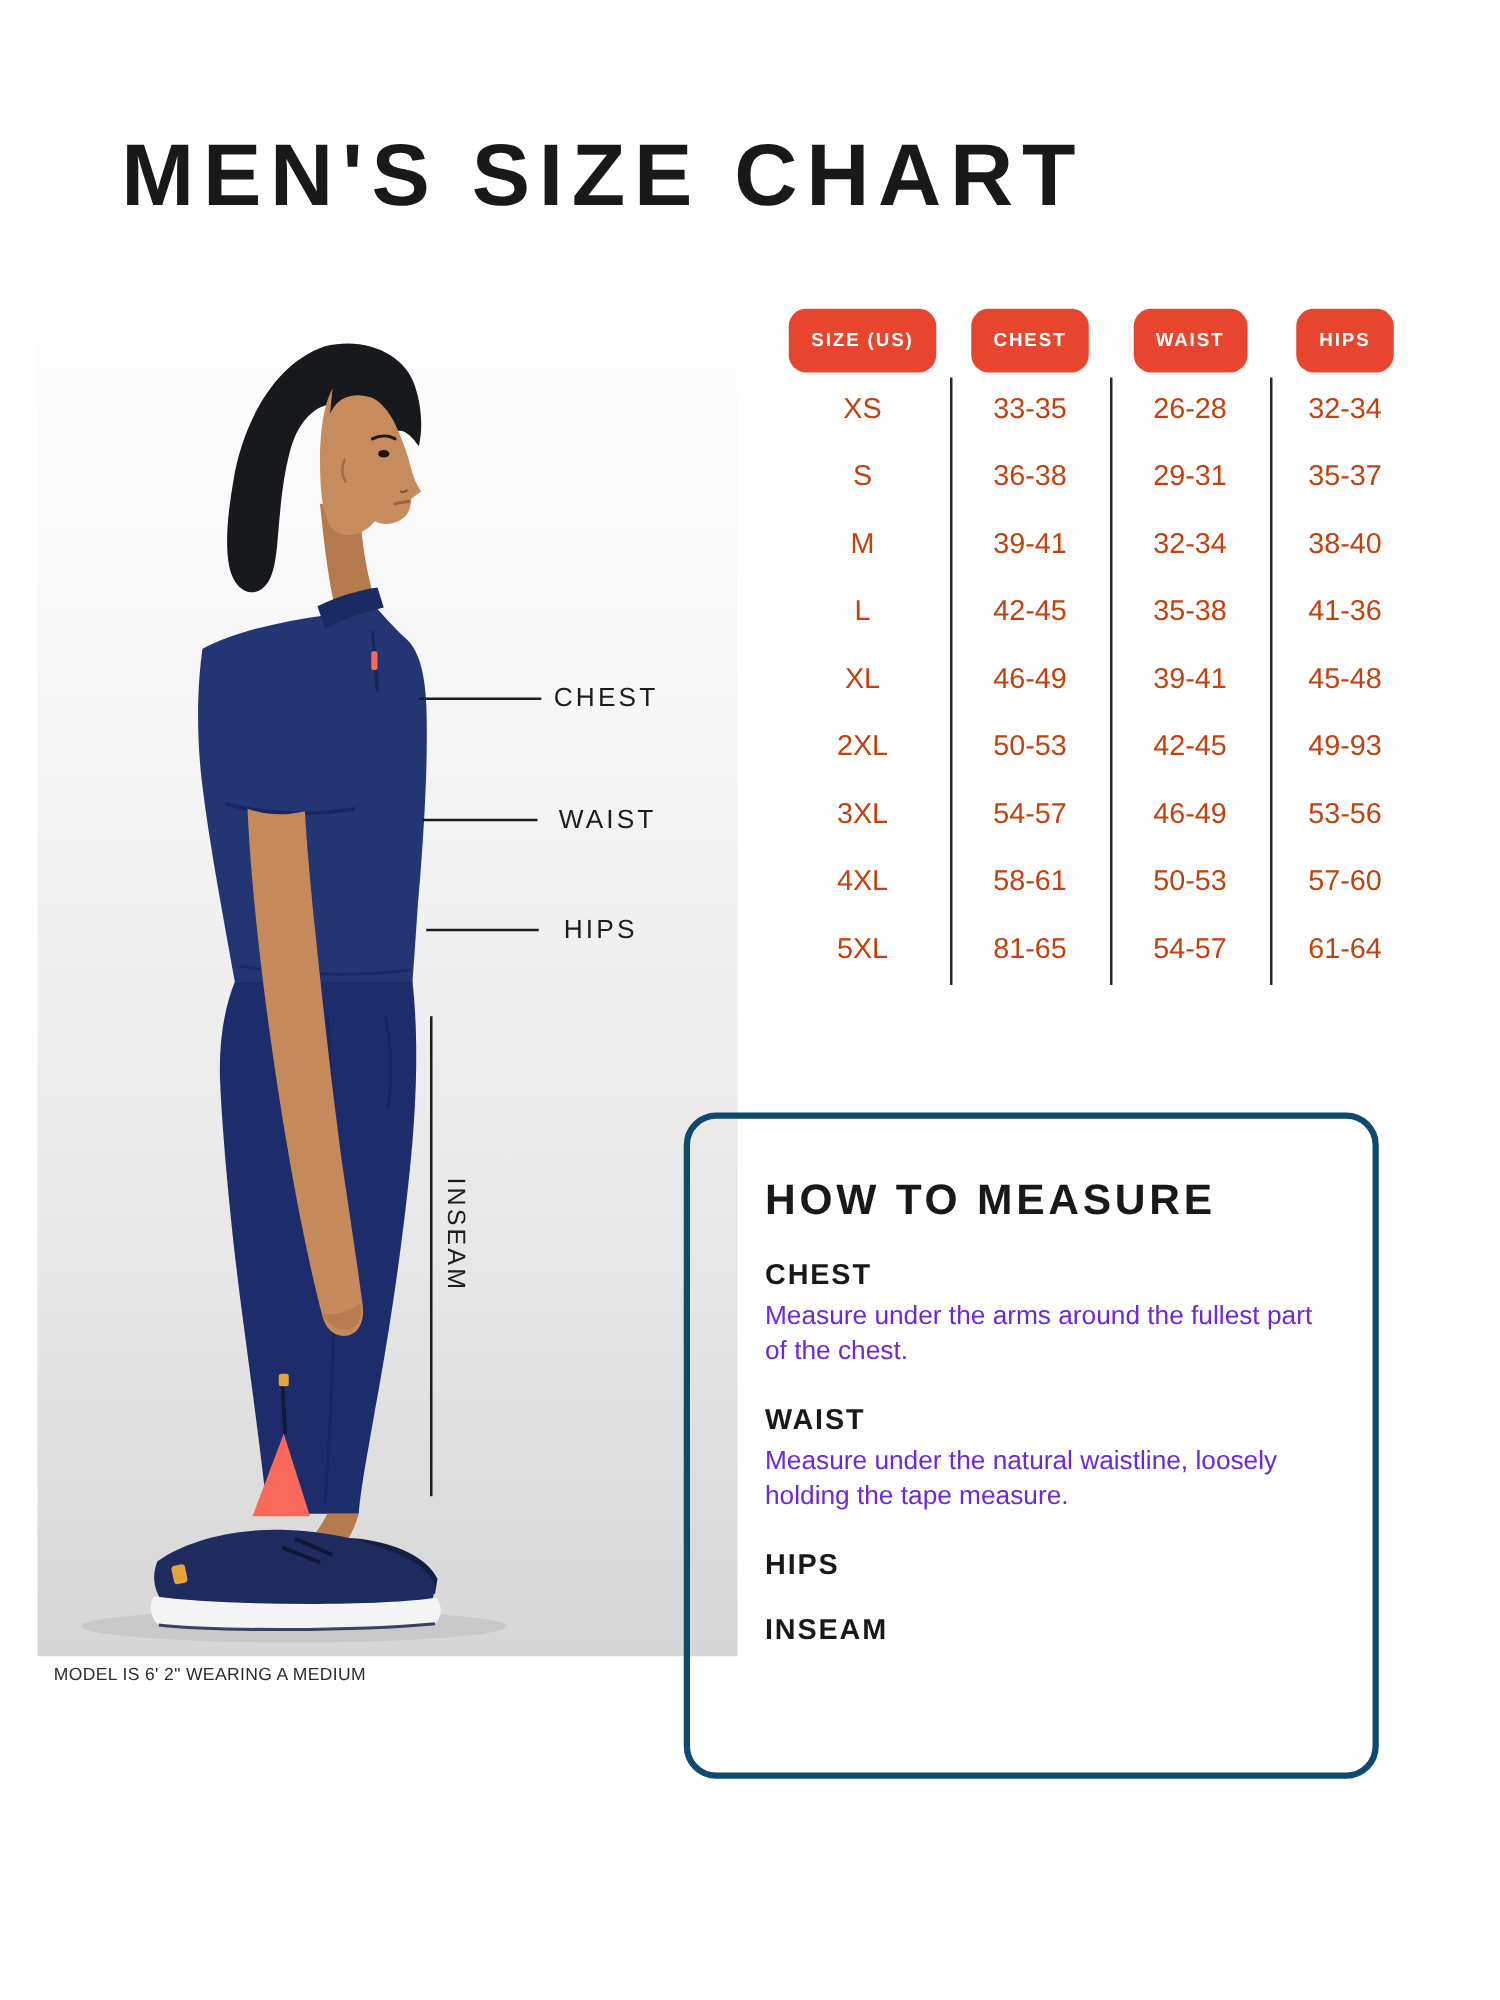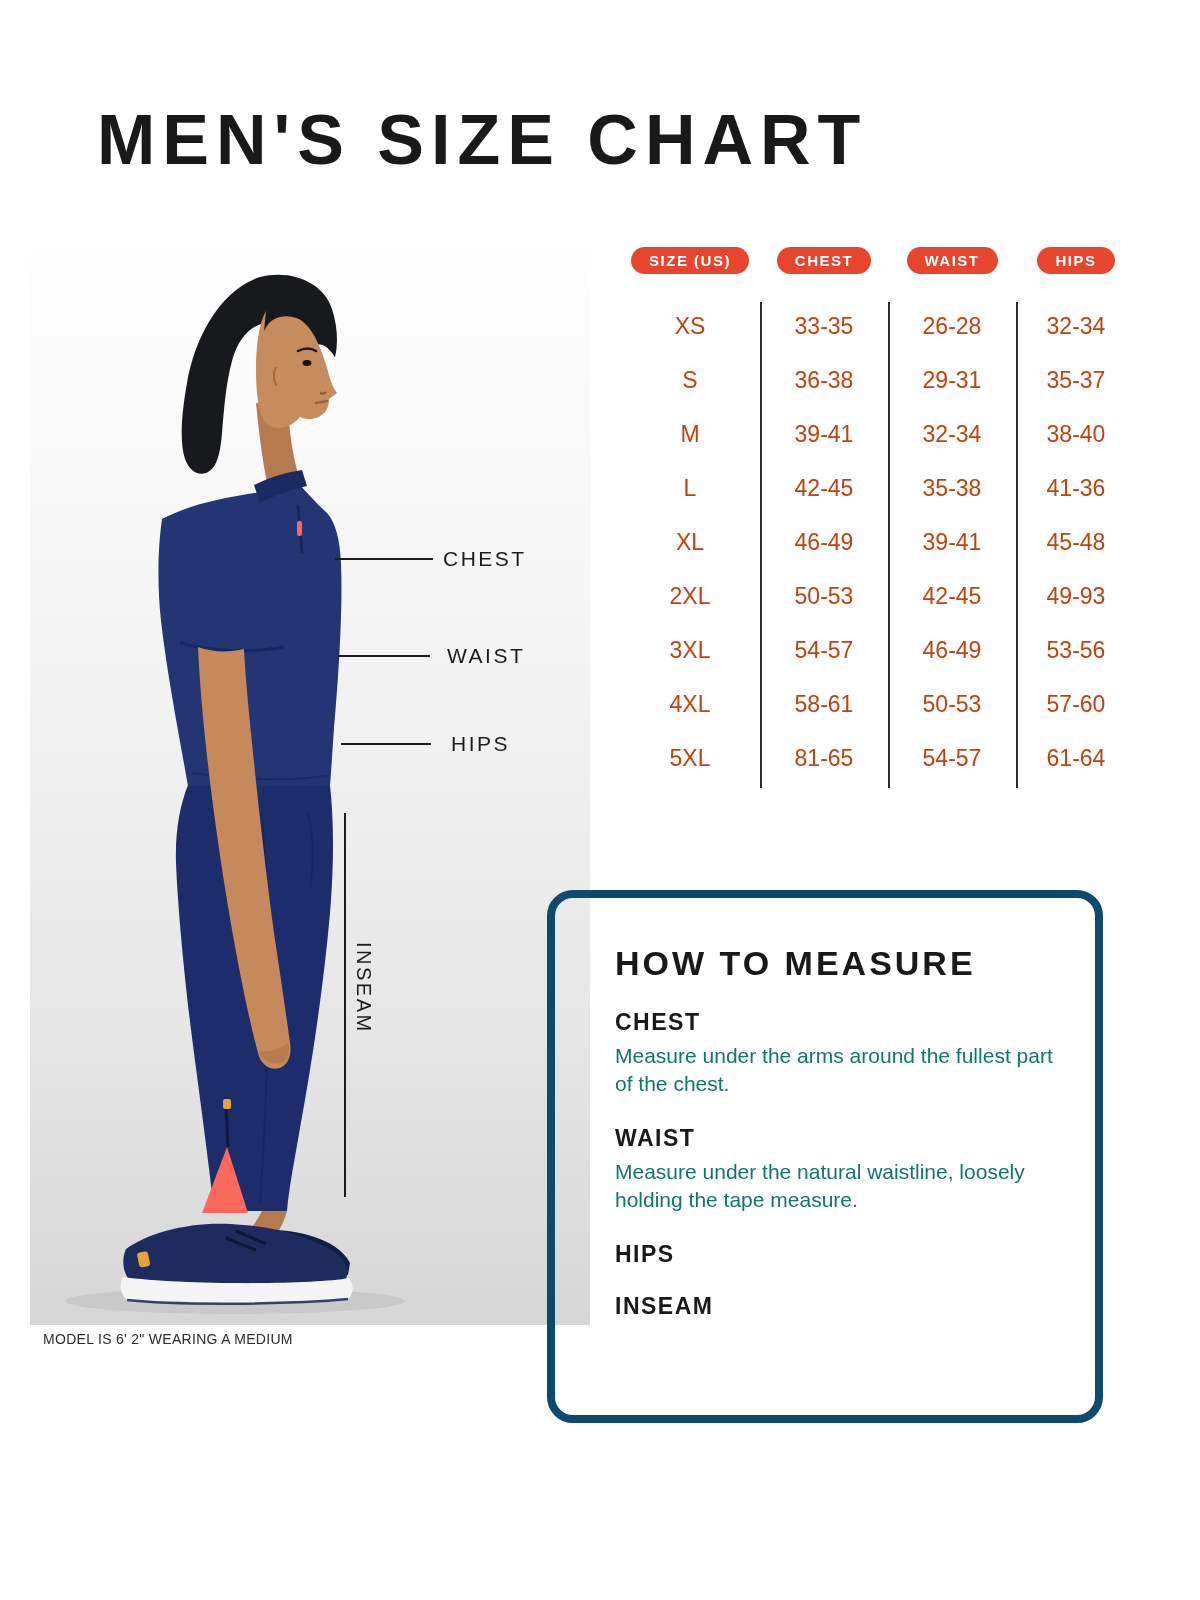--- a/index.html
+++ b/index.html
@@ -33,48 +33,48 @@
     writing-mode:vertical-rl;text-orientation:mixed;
   }
   
   .size-table{position:absolute;left:620px;top:240px;width:516px;height:550px;}
   .pill-row,.t-row{display:grid;grid-template-columns:140px 128px 128px 120px;}
   .pill-row{position:absolute;left:0;top:7px;width:516px;}
   .pill-cell{display:flex;justify-content:center;align-items:flex-start;}
   .pill{
     display:inline-block;background:#e8452f;color:#ffffff;border-radius:14px;
     font-size:15px;font-weight:700;letter-spacing:1.5px;line-height:27px;
-    padding:0 18px;white-space:nowrap;
+    padding:12px 18px;white-space:nowrap;
   }
   .t-body{position:absolute;left:0;top:59px;width:516px;}
   .t-row{height:54px;}
   .t-cell{
     display:flex;align-items:center;justify-content:center;
     font-size:23px;color:#c2410c;
   }
   .v-div{position:absolute;top:62px;height:486px;width:2px;background:#2a2a2a;}
   .v-div.d1{left:140px;}
   .v-div.d2{left:268px;}
   .v-div.d3{left:396px;}
   
   .measure-box{
     position:absolute;left:547px;top:890px;width:556px;height:533px;
-    border:8px solid #0c4a6e;border-radius:26px;background:transparent;
+    border:5px solid #0c4a6e;border-radius:26px;background:transparent;
     box-sizing:border-box;padding:46px 40px 0 60px;
   }
   .measure-title{
     font-size:34px;font-weight:700;letter-spacing:3px;color:#191919;
     line-height:38px;white-space:nowrap;
   }
   .measure-heading{
     margin-top:28px;font-size:23px;font-weight:700;letter-spacing:1.5px;color:#191919;
     line-height:24px;
   }
   .measure-body{
-    margin-top:8px;font-size:21px;line-height:28px;color:#0f766e;max-width:462px;
+    margin-top:8px;font-size:21px;line-height:28px;color:#6d28d9;max-width:462px;
   }
 </style>
 </head>
 <body>
 
 <div class="page">
 
   <div class="main-title">MEN'S SIZE CHART</div>
 
   <div class="photo">

